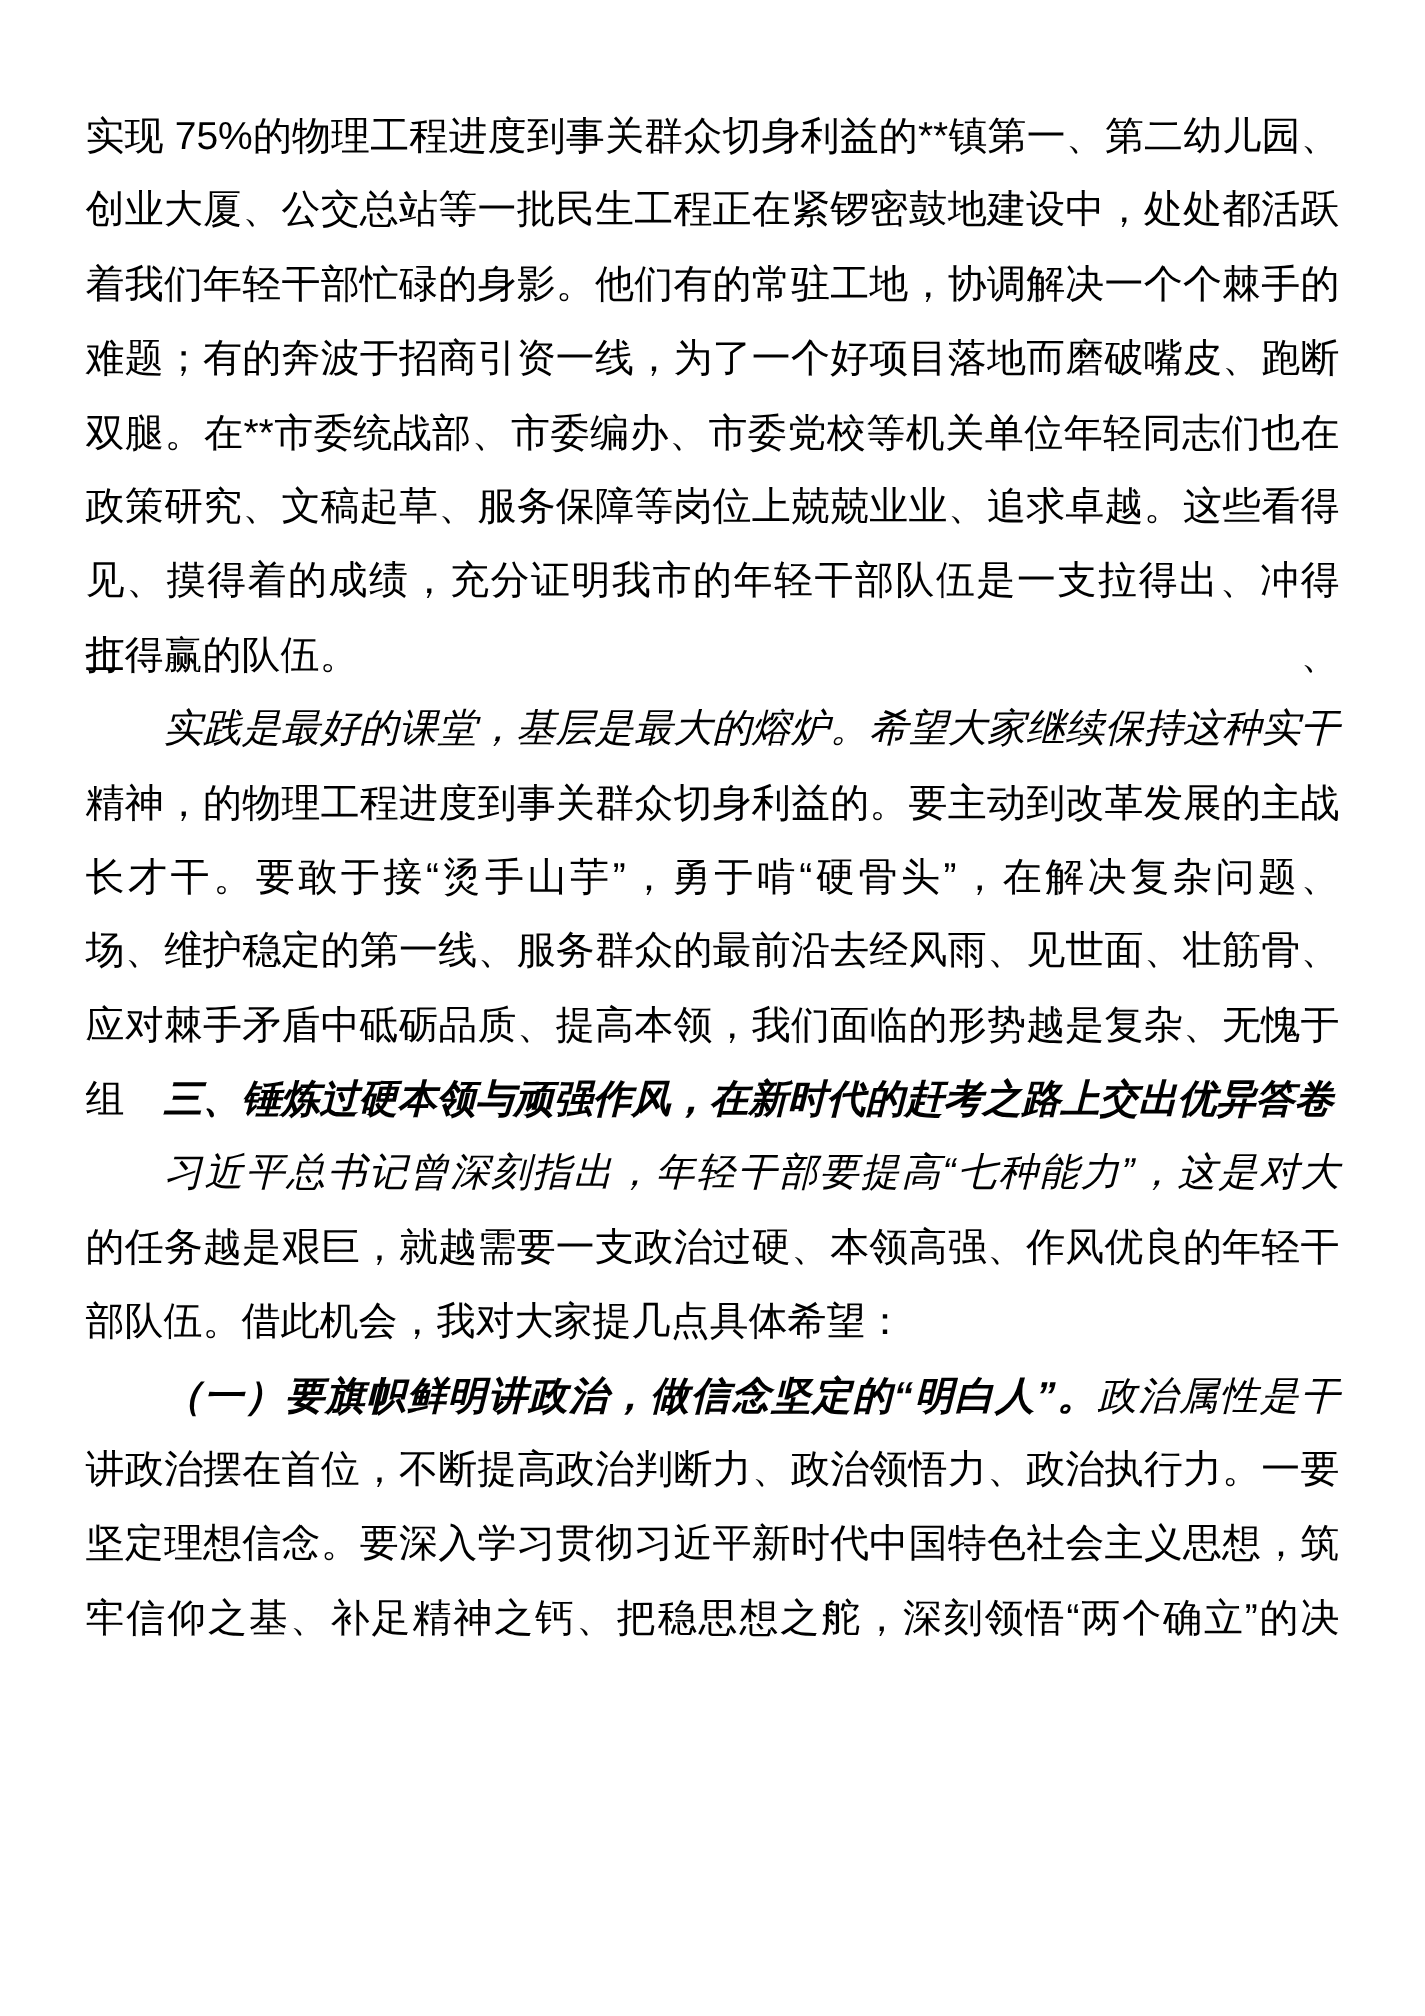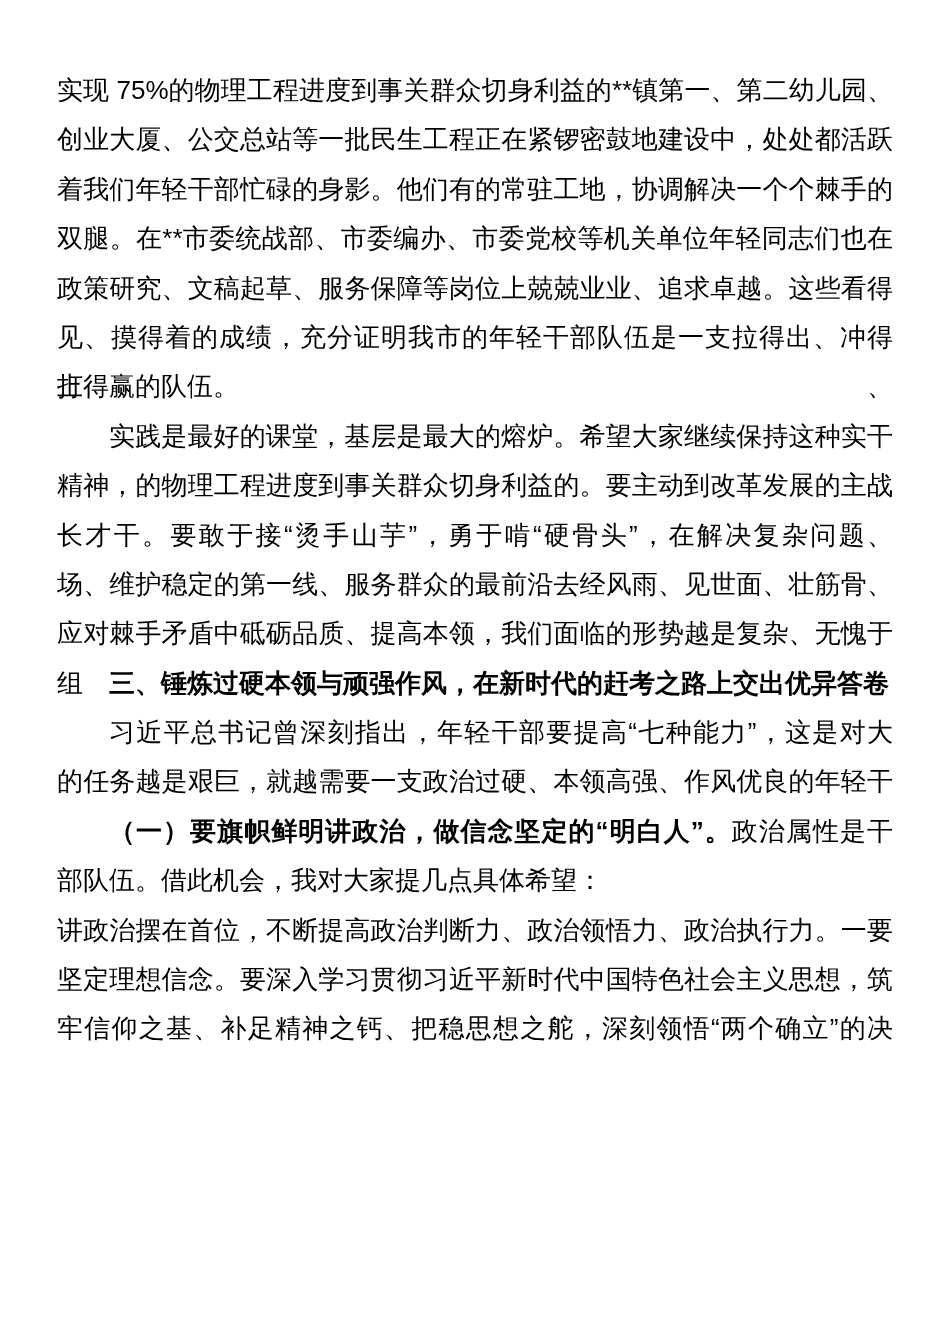--- a/index.html
+++ b/index.html
@@ -30,44 +30,46 @@
     text-align: justify;
     text-align-last: justify;
     text-justify: inter-character;
     white-space: normal;
   }
   .line.end {
     text-align-last: left;
   }
   .line.indent {
     padding-left: 52px;
+    font-style: italic;
   }
   .seg.b {
     font-weight: 700;
   }
 </style>
 </head>
 <body>
 
 <div class="page">
   <div class="text-block" id="text-block">
       <div class="line"><span class="seg">实现 75%的物理工程进度到事关群众切身利益的**镇第一、第二幼儿园、</span></div>
       <div class="line"><span class="seg">创业大厦、公交总站等一批民生工程正在紧锣密鼓地建设中，处处都活跃</span></div>
       <div class="line"><span class="seg">着我们年轻干部忙碌的身影。他们有的常驻工地，协调解决一个个棘手的</span></div>
+      <div class="line"><span class="seg">难题；有的奔波于招商引资一线，为了一个好项目落地而磨破嘴皮、跑断</span></div>
       <div class="line"><span class="seg">双腿。在**市委统战部、市委编办、市委党校等机关单位年轻同志们也在</span></div>
       <div class="line"><span class="seg">政策研究、文稿起草、服务保障等岗位上兢兢业业、追求卓越。这些看得</span></div>
       <div class="line"><span class="seg">见、摸得着的成绩，充分证明我市的年轻干部队伍是一支拉得出、冲得上、</span></div>
       <div class="line end"><span class="seg">打得赢的队伍。</span></div>
       <div class="line indent"><span class="seg">实践是最好的课堂，基层是最大的熔炉。希望大家继续保持这种实干</span></div>
       <div class="line"><span class="seg">精神，的物理工程进度到事关群众切身利益的。要主动到改革发展的主战</span></div>
       <div class="line"><span class="seg">长才干。要敢于接“烫手山芋”，勇于啃“硬骨头”，在解决复杂问题、</span></div>
       <div class="line"><span class="seg">场、维护稳定的第一线、服务群众的最前沿去经风雨、见世面、壮筋骨、</span></div>
       <div class="line"><span class="seg">应对棘手矛盾中砥砺品质、提高本领，我们面临的形势越是复杂、无愧于组</span></div>
       <div class="line indent end"><span class="seg b">三、锤炼过硬本领与顽强作风，在新时代的赶考之路上交出优异答卷</span></div>
       <div class="line indent"><span class="seg">习近平总书记曾深刻指出，年轻干部要提高“七种能力”，这是对大</span></div>
       <div class="line"><span class="seg">的任务越是艰巨，就越需要一支政治过硬、本领高强、作风优良的年轻干</span></div>
+      <div class="line end"><span class="seg">部队伍。借此机会，我对大家提几点具体希望：</span></div>
       <div class="line indent"><span class="seg b">（一）要旗帜鲜明讲政治，做信念坚定的“明白人”。</span><span class="seg">政治属性是干</span></div>
-      <div class="line end"><span class="seg">部队伍。借此机会，我对大家提几点具体希望：</span></div>
       <div class="line"><span class="seg">讲政治摆在首位，不断提高政治判断力、政治领悟力、政治执行力。一要</span></div>
       <div class="line"><span class="seg">坚定理想信念。要深入学习贯彻习近平新时代中国特色社会主义思想，筑</span></div>
       <div class="line"><span class="seg">牢信仰之基、补足精神之钙、把稳思想之舵，深刻领悟“两个确立”的决</span></div>
     </div>
 </div>
 
 </body></html>

